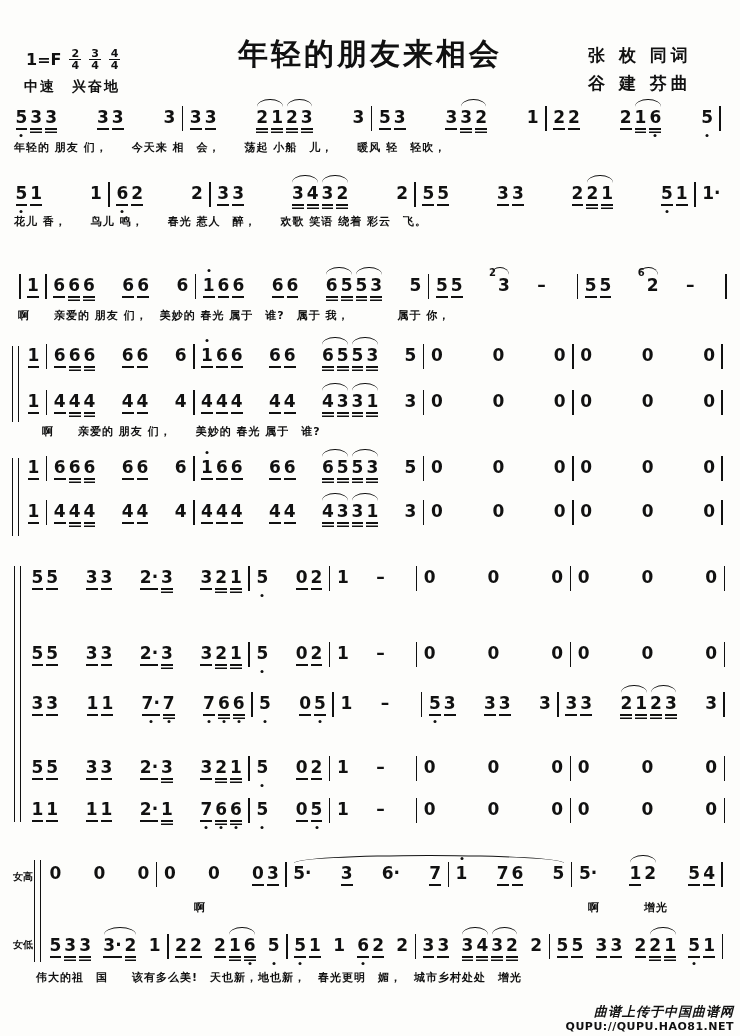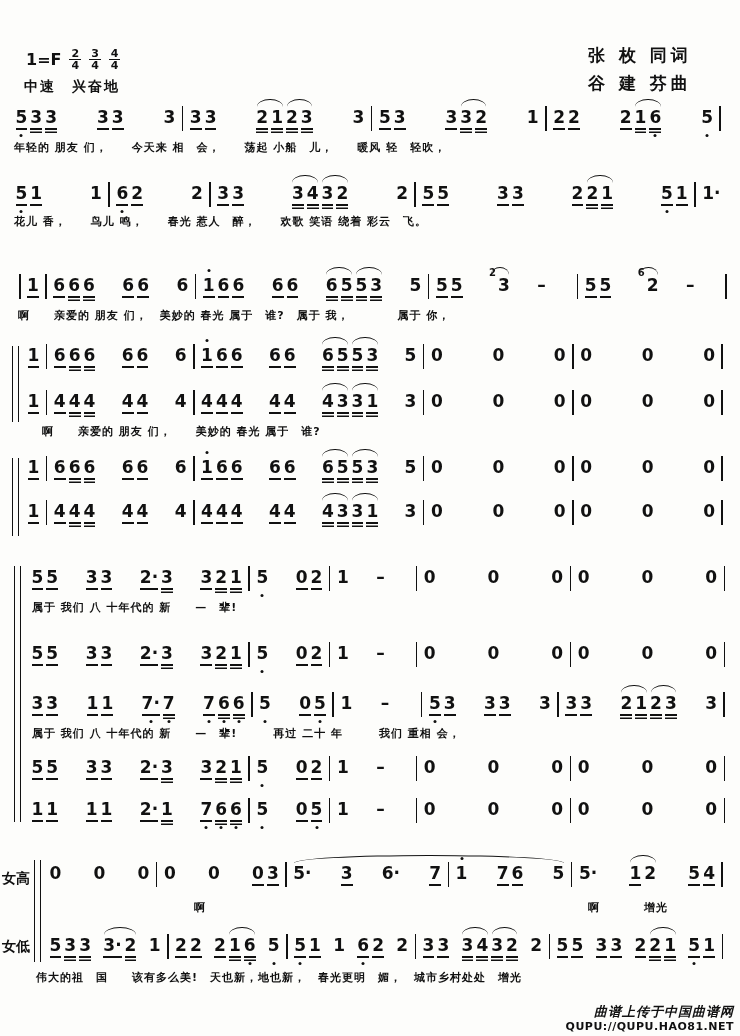--- a/index.html
+++ b/index.html
@@ -31,21 +31,21 @@
   .slur{display:inline-flex;position:relative;align-items:flex-start;flex:0 1 auto;}
   .slur::before{content:"";position:absolute;top:-7px;left:2px;right:2px;height:7px;
                 border-top:1.5px solid #111;
                 border-top-left-radius:50% 100%;border-top-right-radius:50% 100%;}
 
   
   .lyr{position:absolute;font-size:11px;font-weight:bold;letter-spacing:1px;white-space:pre;}
 
   
   .brace{position:absolute;width:5px;border-left:1.7px solid #111;border-right:1.7px solid #111;}
-  .vlabel{position:absolute;left:2px;font-size:14px;font-weight:bold;}
+  .vlabel{position:absolute;left:13px;font-size:10px;font-weight:bold;}
 
   
   #footer1{position:absolute;top:1003px;right:6px;font-size:13px;font-weight:bold;letter-spacing:1px;font-style:italic;}
   #footer2{position:absolute;top:1020px;right:6px;font-size:11px;font-weight:bold;letter-spacing:.5px;}
 
   
   #l1{top:106px;left:14px;width:712px;} #l1lyr{top:140px;left:14px;}
   #l2{top:182px;left:14px;width:708px;} #l2lyr{top:214px;left:14px;}
   #l3{top:274px;left:14px;width:718px;} #l3lyr{top:308px;left:18px;}
   #a1{top:344px;left:26px;width:702px;} #a2{top:390px;left:26px;width:702px;} #alyr{top:424px;left:30px;padding-left:12px;}
@@ -60,20 +60,21 @@
   #alt{top:934px;left:48px;width:680px;} #altlyr{top:970px;left:36px;}
   #brA{top:346px;height:76px;left:12px;} #brB{top:458px;height:78px;left:12px;}
   #brBlk{top:566px;height:256px;left:14px;} #brBot{top:860px;height:102px;left:34px;}
   #lblSop{top:870px;} #lblAlt{top:938px;}
 </style>
 </head>
 <body>
 
 <div id="page">
 
+  <div id="title">年轻的朋友来相会</div>
 
   <div id="key">
     <span>1=F</span>
     <span class="frac">
       <span class="fn">2</span>
       <span>4</span>
     </span>
     <span class="frac">
       <span class="fn">3</span>
       <span>4</span>
@@ -465,21 +466,20 @@
       <span class="bl"></span>
       <span class="note">0</span>
       <span class="sp"></span>
       <span class="sp"></span>
       <span class="note">0</span>
       <span class="sp"></span>
       <span class="sp"></span>
       <span class="note">0</span>
       <span class="bl"></span>
     </div>
-  <div id="b1lyr" class="lyr">属于 我们 八 十年代的 新　　—　辈!</div>
   <div id="b2" class="mline">
       <span class="note u1">5</span>
       <span class="note u1">5</span>
       <span class="sp"></span>
       <span class="note u1">3</span>
       <span class="note u1">3</span>
       <span class="sp"></span>
       <span class="note u1">2·</span>
       <span class="note u2">3</span>
       <span class="sp"></span>
@@ -554,21 +554,20 @@
         <span class="note u2">1</span>
       </span>
       <span class="slur" style="flex-grow: 0;">
         <span class="note u2">2</span>
         <span class="note u2">3</span>
       </span>
       <span class="sp"></span>
       <span class="note">3</span>
       <span class="bl"></span>
     </div>
-  <div id="b3lyr" class="lyr">属于 我们 八 十年代的 新　　—　辈!　　　再过 二十 年　　　我们 重相 会，</div>
   <div id="b4" class="mline">
       <span class="note u1">5</span>
       <span class="note u1">5</span>
       <span class="sp"></span>
       <span class="note u1">3</span>
       <span class="note u1">3</span>
       <span class="sp"></span>
       <span class="note u1">2·</span>
       <span class="note u2">3</span>
       <span class="sp"></span>

